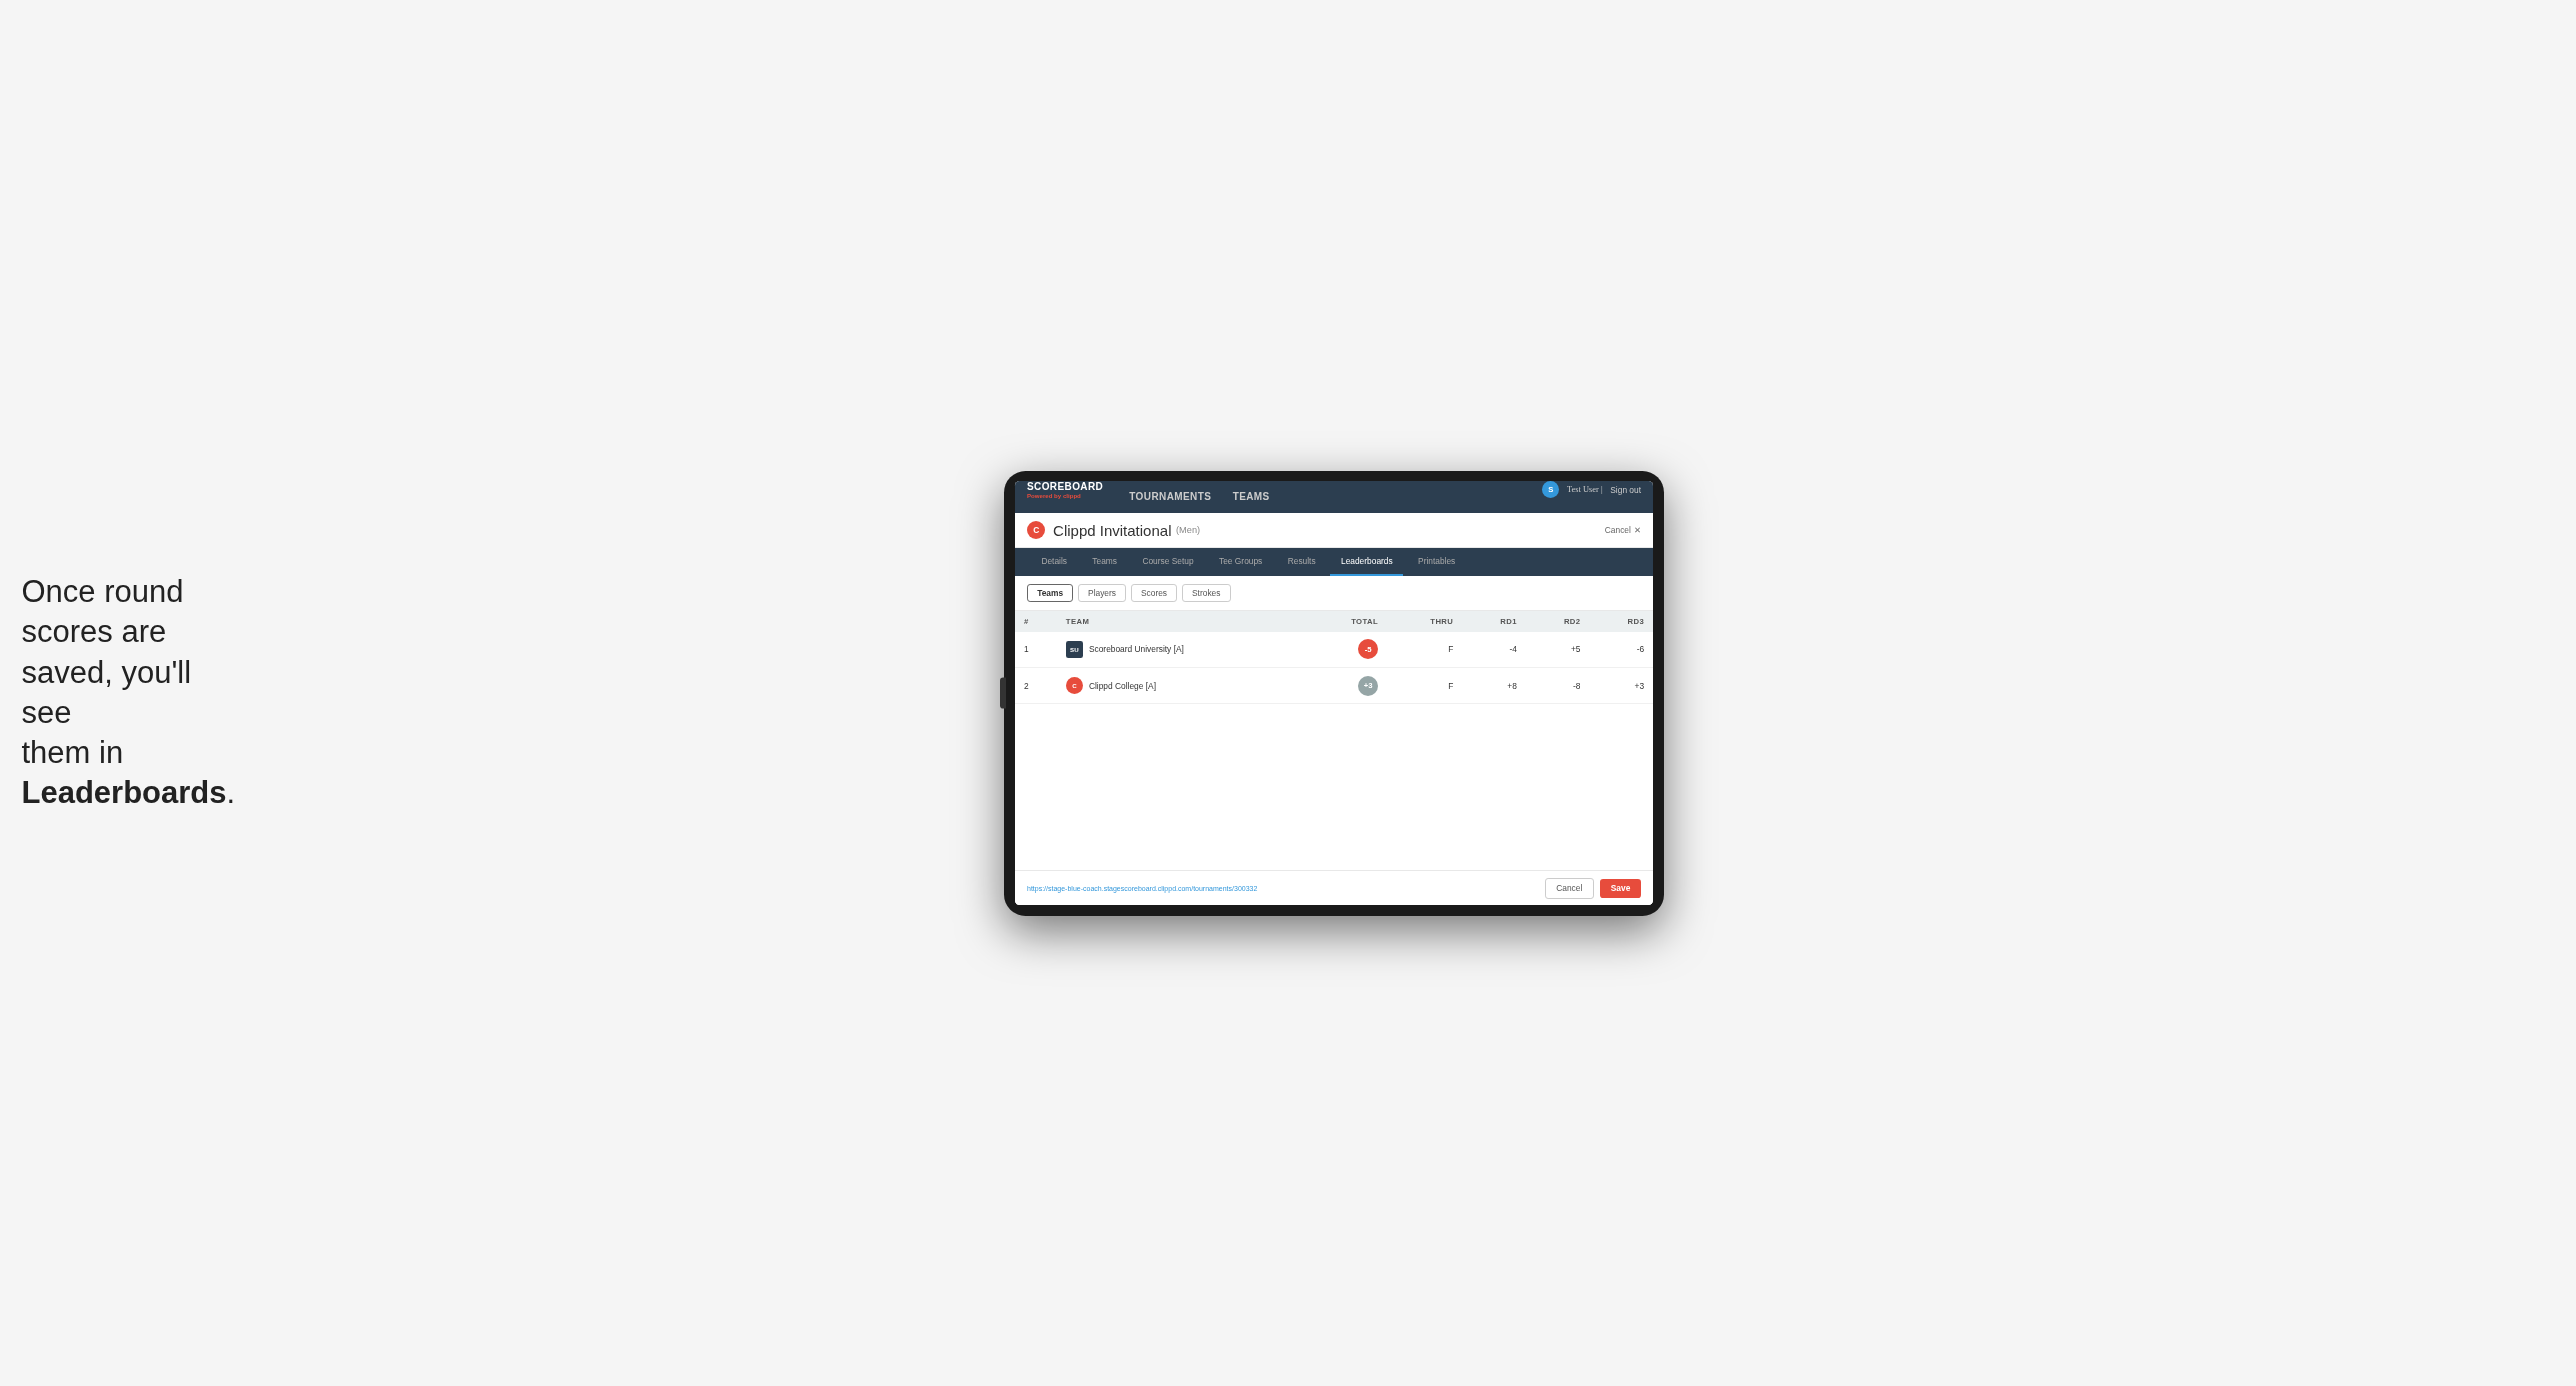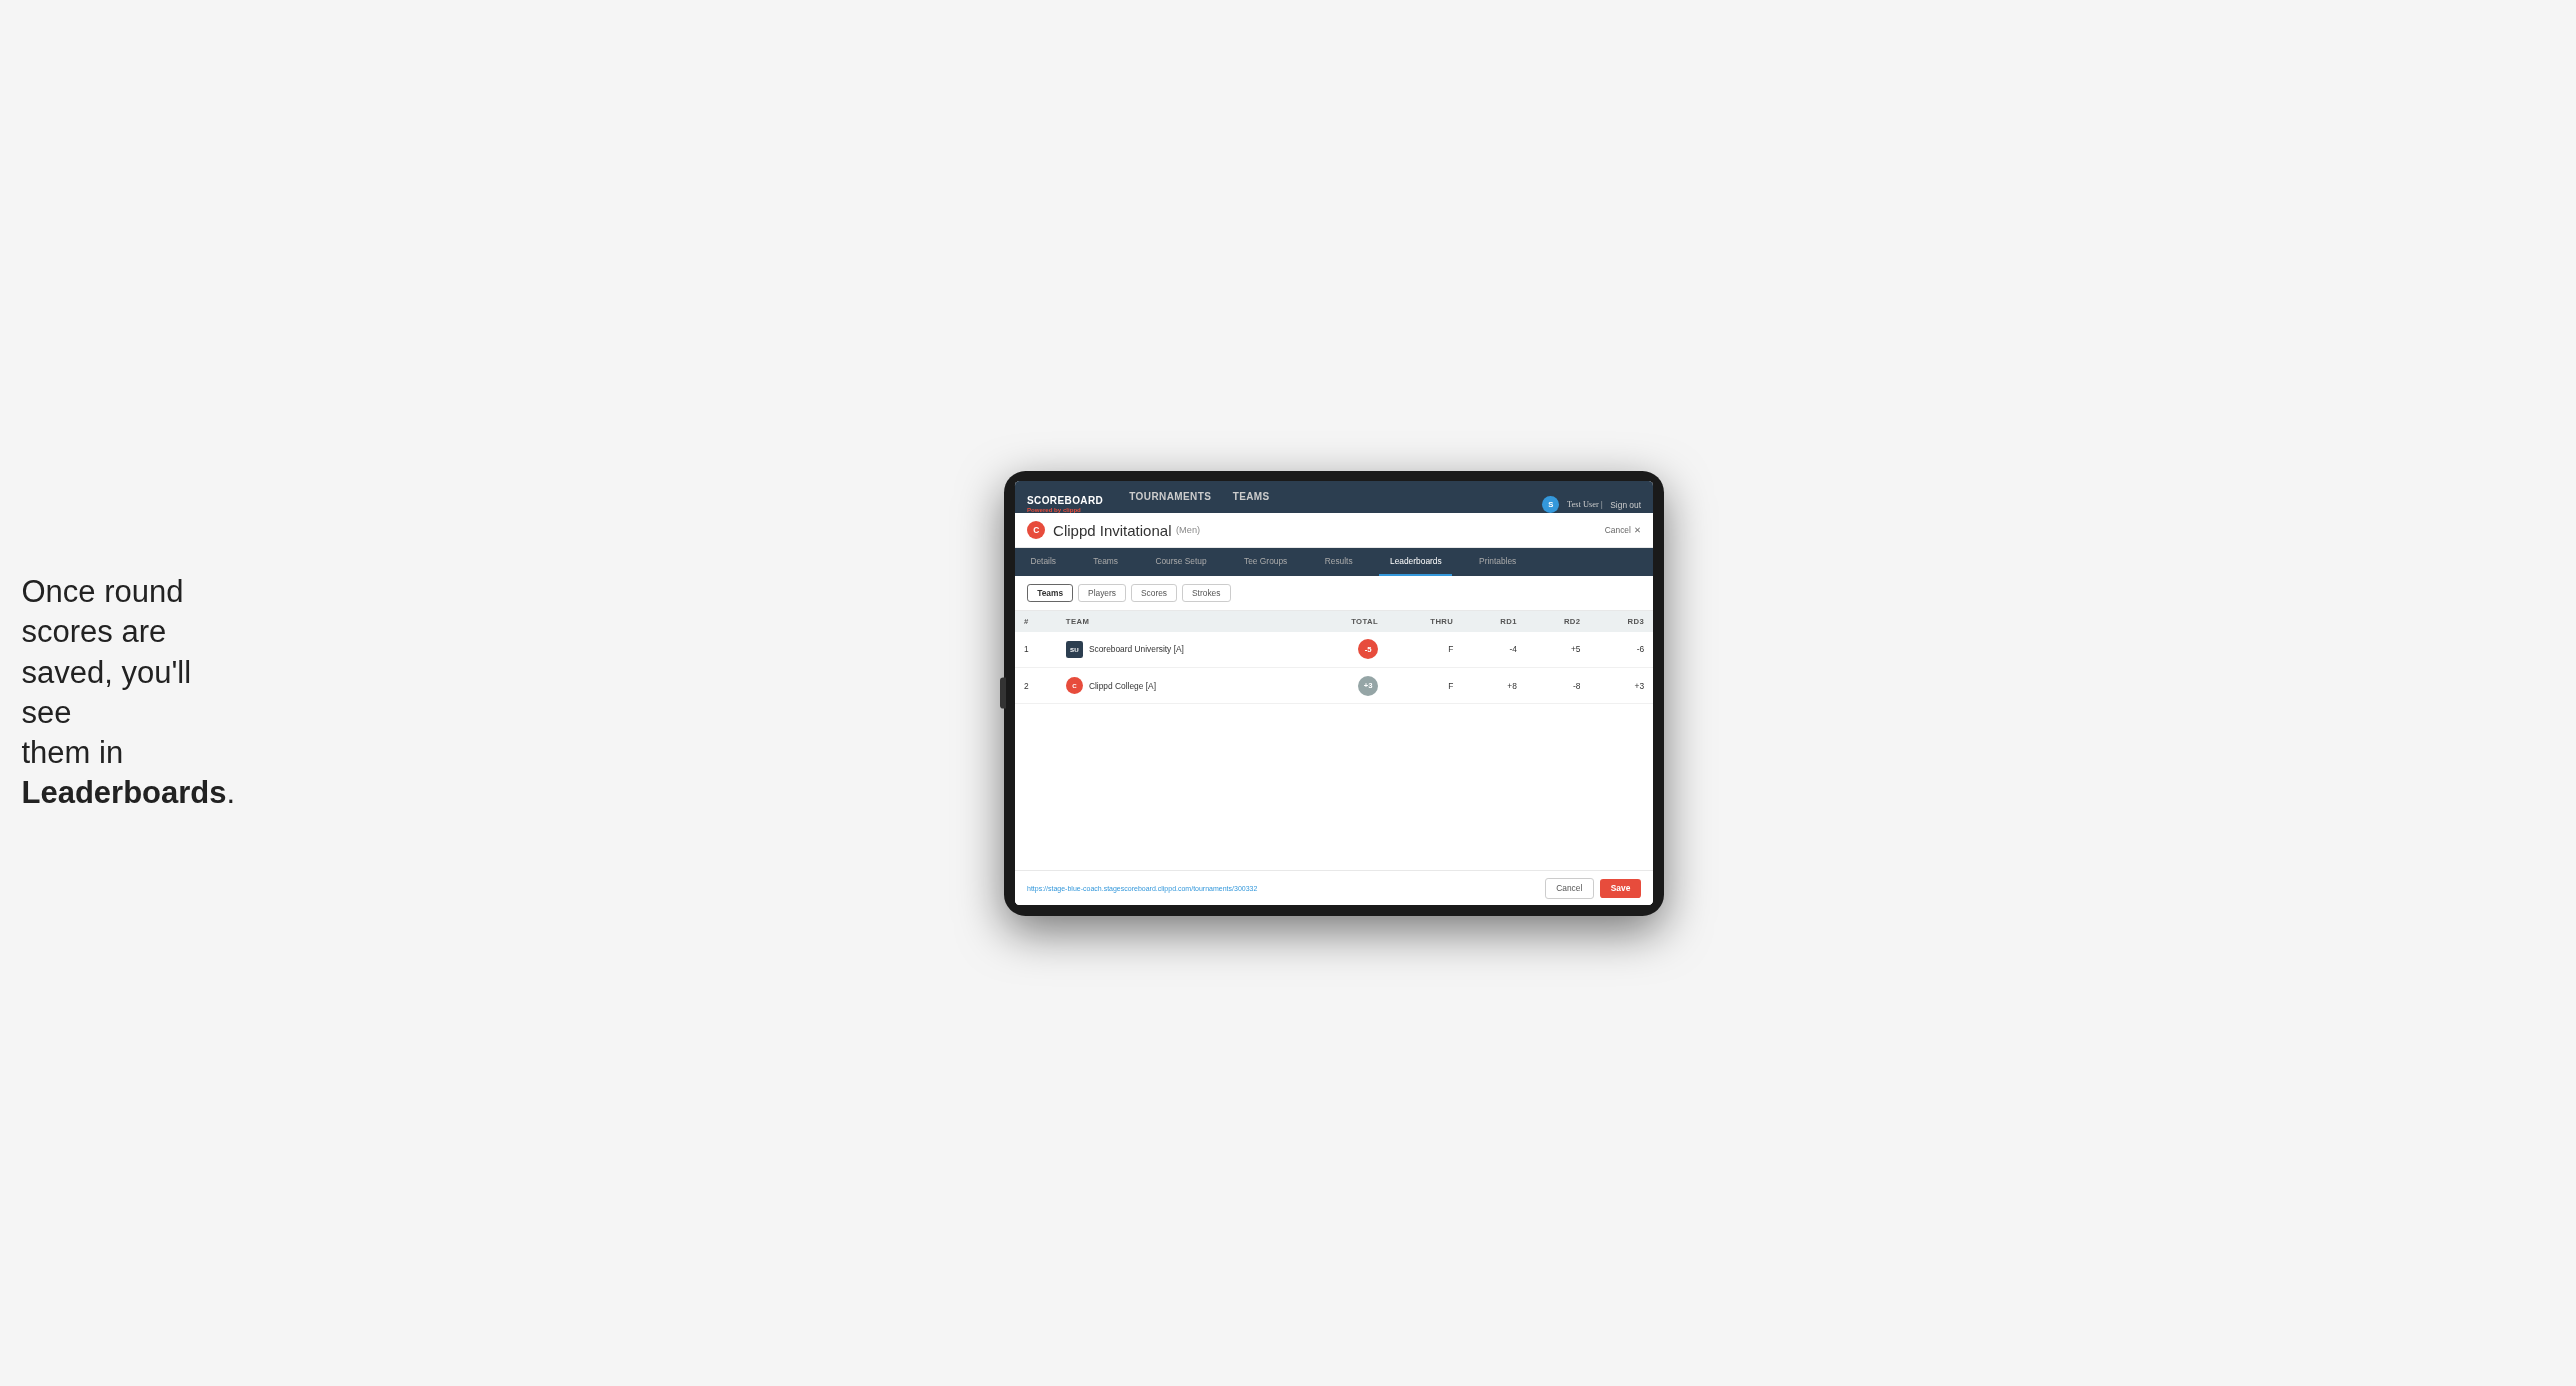--- a/index.html
+++ b/index.html
@@ -49,21 +49,21 @@
       border-radius: 4.6px;
       overflow: hidden;
       display: flex;
       flex-direction: column;
     }
 
     
     .navbar {
       background: #2c3e50;
       display: flex;
-      align-items: flex-end;
+      align-items: flex-start;
       padding: 0 12.3px;
       height: 32px;
       gap: 0;
     }
     .navbar-brand {
       display: flex;
       flex-direction: column;
       margin-right: 15.4px;
     }
     .navbar-brand .scoreboard-title {
@@ -166,23 +166,23 @@
       cursor: pointer;
       display: flex;
       align-items: center;
       gap: 3.1px;
     }
 
     
     .sub-nav {
       background: #2c3e50;
       display: flex;
-      padding: 0 5px;
+      padding: 0 16px;
       height: 28px;
-      gap: 16px;
+      gap: 4px;
     }
     .sub-nav-tab {
       color: #aaa;
       font-size: 8.4px;
       padding: 0 10.7px;
       display: flex;
       align-items: center;
       cursor: pointer;
       height: 100%;
       border-bottom: 2.3px solid transparent;

